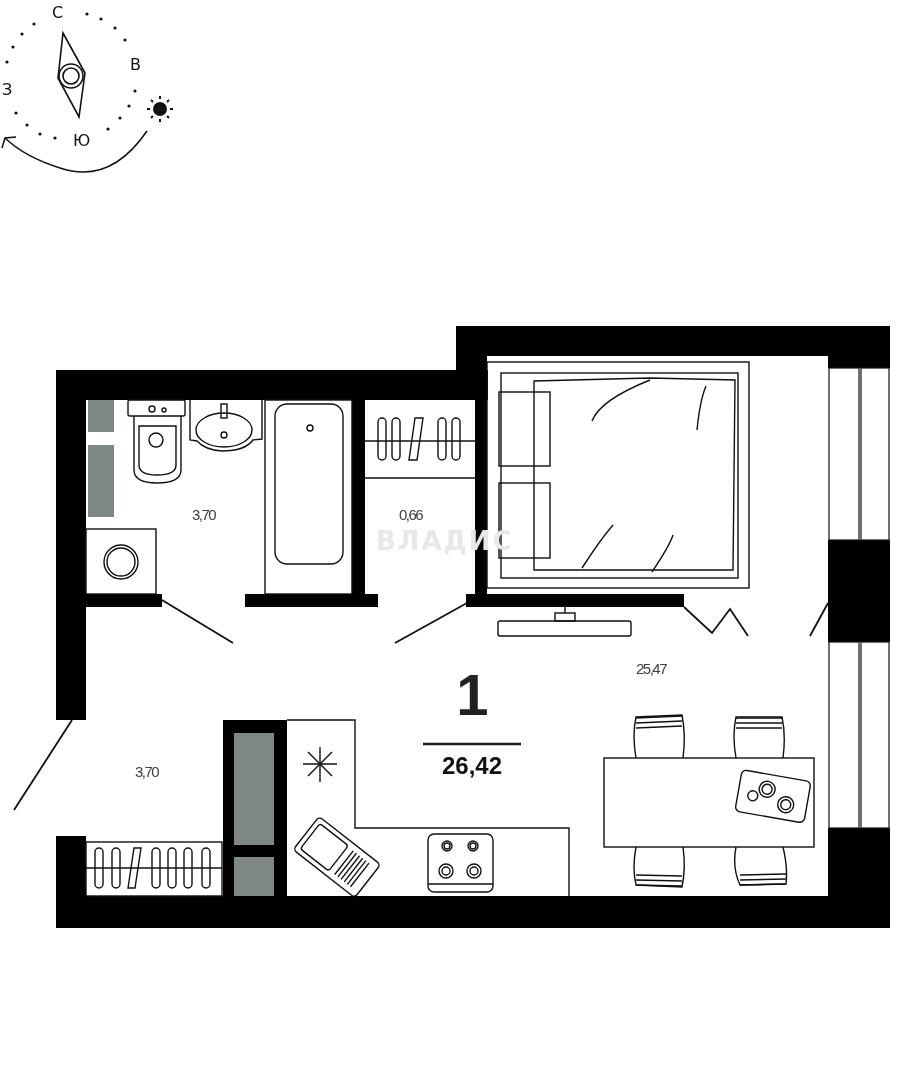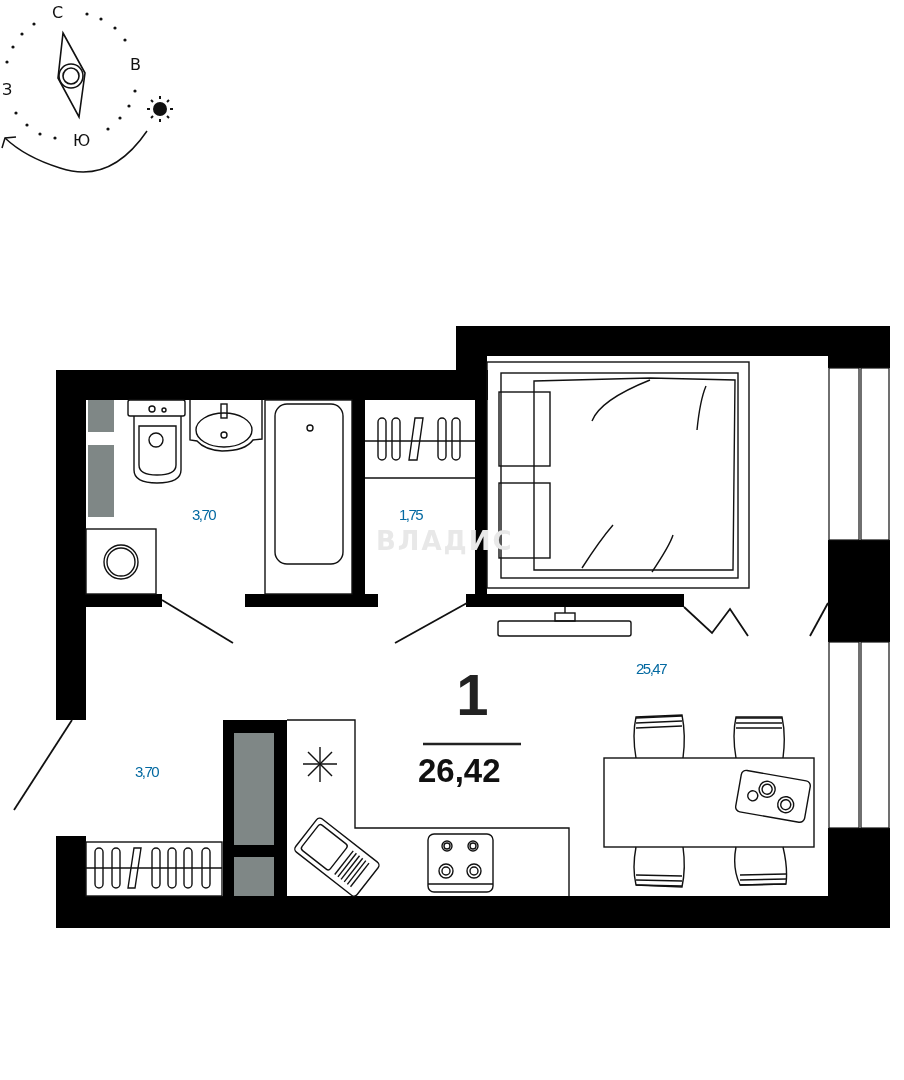--- a/index.html
+++ b/index.html
@@ -1,21 +1,21 @@
 <!DOCTYPE html>
 <html><head>
 <meta charset="utf-8">
 <style>
   html,body{margin:0;padding:0;background:#ffffff;}
   body{width:904px;height:1080px;position:relative;overflow:hidden;font-family:"Liberation Sans",sans-serif;}
   svg{position:absolute;left:0;top:0;}
-  .lbl{position:absolute;font-family:"Liberation Sans",sans-serif;color:#0369a1;font-size:15px;letter-spacing:-1.5px;}
+  .lbl{position:absolute;font-family:"Liberation Sans",sans-serif;color:#404040;font-size:15px;letter-spacing:-1.5px;}
   .compass-lbl{position:absolute;font-family:"DejaVu Sans",sans-serif;font-size:16px;color:#111;}
   .rooms{position:absolute;left:420px;top:660px;width:105px;text-align:center;color:#222;font-weight:bold;font-size:58px;line-height:70px;}
-  .area{position:absolute;left:418px;top:752px;width:108px;text-align:left;color:#111;font-weight:bold;font-size:33px;}
+  .area{position:absolute;left:418px;top:752px;width:108px;text-align:center;color:#111;font-weight:bold;font-size:24px;}
   .watermark{position:absolute;left:376px;top:526px;font-family:"DejaVu Sans",sans-serif;font-size:26px;font-weight:bold;color:#e8e8e8;letter-spacing:2px;}
 </style>
 </head>
 <body>
 
 <svg width="200" height="180" viewBox="0 0 200 180">
   <g fill="#111">
     <circle cx="87" cy="14" r="1.6"></circle>
       <circle cx="101" cy="19" r="1.6"></circle>
       <circle cx="115" cy="28" r="1.6"></circle>
@@ -252,18 +252,18 @@
     <polyline points="684,607 712,633 730,609 748,636"></polyline>
     <line x1="828" y1="603" x2="810" y2="636"></line>
   </g>
 
   <line x1="423" y1="744" x2="521" y2="744" stroke="#222" stroke-width="2.5"></line>
 </svg>
 
 <span class="watermark">ВЛАДИС</span>
 
 <span class="lbl" style="left:192px;top:506px;">3,70</span>
-<span class="lbl" style="left:399px;top:506px;">1,75</span>
+<span class="lbl" style="left:399px;top:506px;">0,66</span>
 <span class="lbl" style="left:135px;top:763px;">3,70</span>
 <span class="lbl" style="left:636px;top:660px;">25,47</span>
 
 <div class="rooms">1</div>
 <div class="area">26,42</div>
 
 </body></html>

